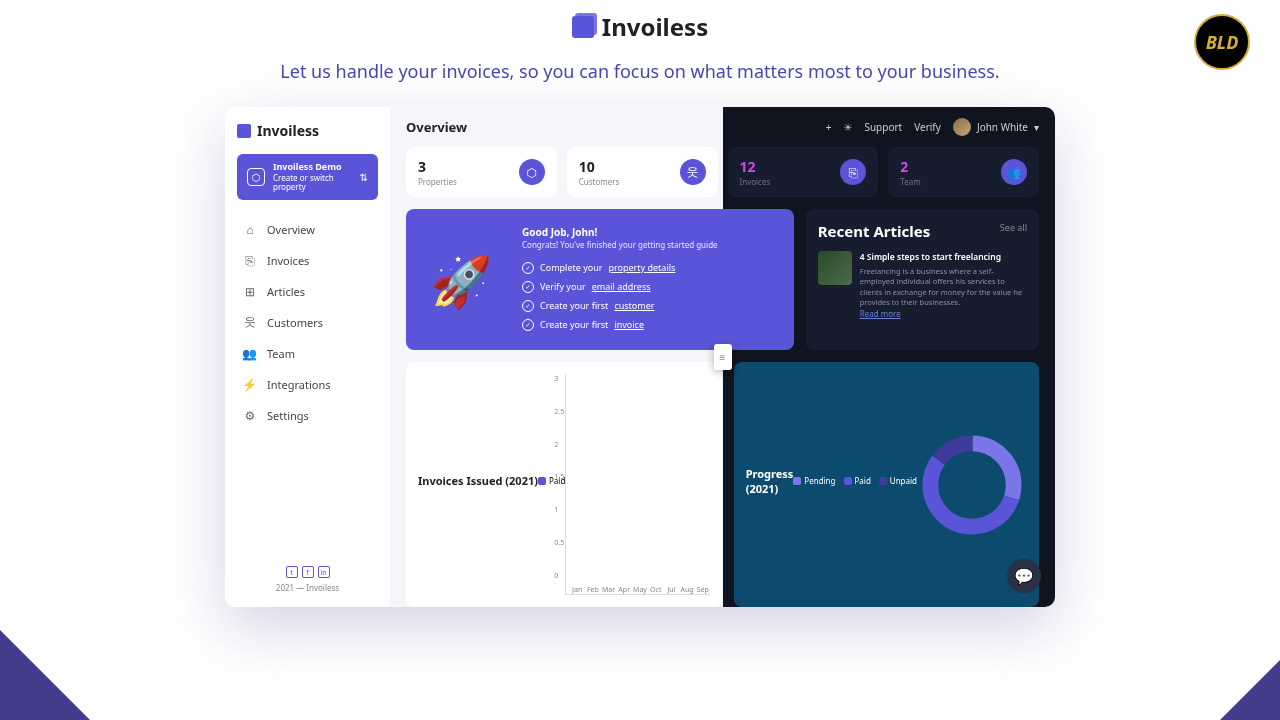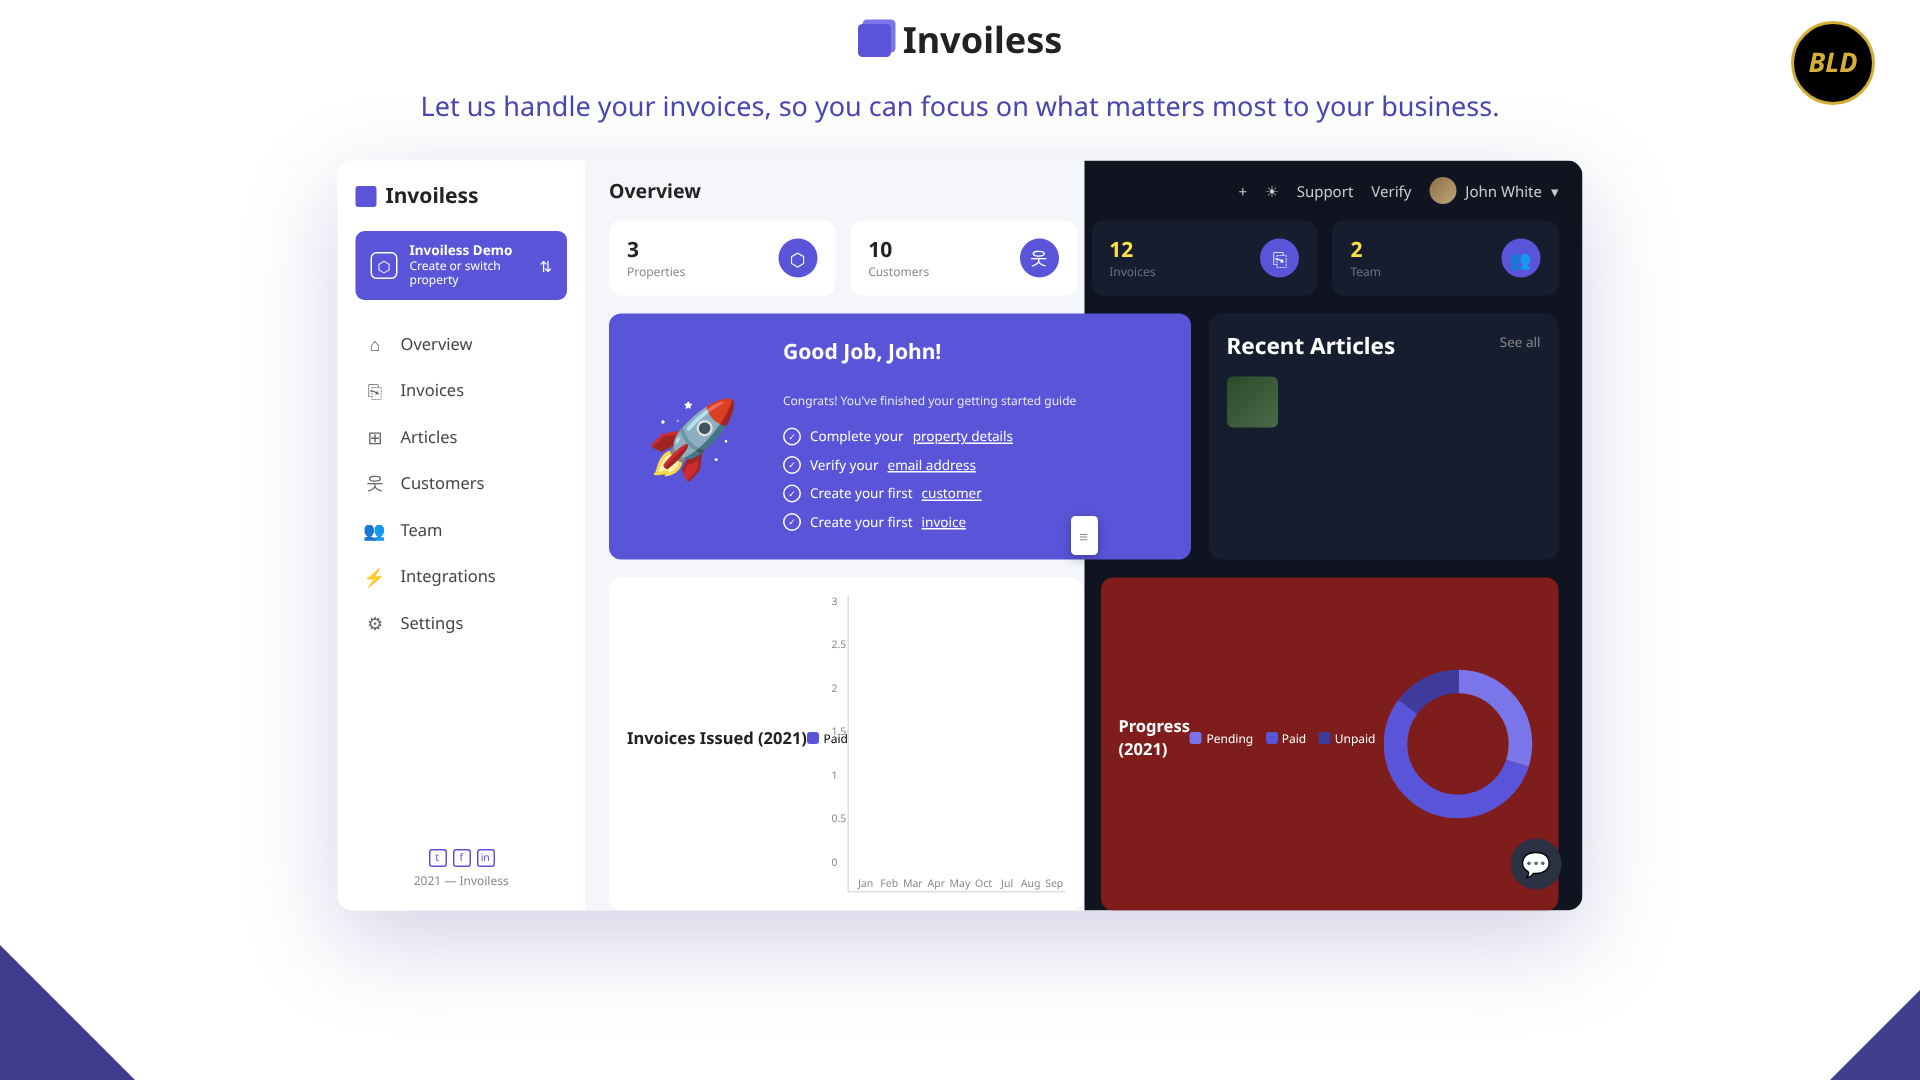--- a/index.html
+++ b/index.html
@@ -40,46 +40,46 @@
 .topbar-right .tb-link{cursor:pointer}
 .tb-user{display:flex;align-items:center;gap:6px}
 .tb-avatar{width:18px;height:18px;border-radius:50%;background:linear-gradient(135deg,#8b6f47,#c4a57b)}
 .stats{display:flex;gap:10px;padding:0 16px 12px;position:relative;z-index:2}
 .stat{flex:1;border-radius:8px;padding:10px 12px;display:flex;align-items:center;justify-content:space-between}
 .stat.light{background:#fff}
 .stat.dark{background:#161d2e}
 .stat-text{display:flex;flex-direction:column}
 .stat-num{font-size:14px;font-weight:700}
 .stat.light .stat-num{color:#222}
-.stat.dark .stat-num{color:#fde047}
+.stat.dark .stat-num{color:#d946ef}
 .stat-label{font-size:8px;color:#888}
 .stat.dark .stat-label{color:#6b7280}
 .stat-icon{width:26px;height:26px;border-radius:50%;background:#5a55d8;display:flex;align-items:center;justify-content:center;color:#fff;font-size:12px}
 .content{display:flex;gap:12px;padding:0 16px 12px;position:relative;z-index:2}
 .welcome{flex:1.7;background:#5a55d8;border-radius:8px;padding:16px;color:#fff;display:flex;gap:20px;position:relative}
 .rocket{width:80px;display:flex;align-items:center;justify-content:center;font-size:50px}
-.welcome-body h3{font-size:14px;font-weight:700;margin-bottom:18px}
+.welcome-body h3{font-size:10px;font-weight:700;margin-bottom:0}
 .welcome-body p{font-size:8px;opacity:.85;margin-bottom:8px}
 .welcome-body ul{list-style:none}
 .welcome-body li{font-size:9px;padding:3px 0;display:flex;align-items:center;gap:6px}
 .welcome-body li::before{content:"✓";width:10px;height:10px;border:1px solid #fff;border-radius:50%;display:flex;align-items:center;justify-content:center;font-size:6px}
 .welcome-body li u{text-decoration:underline}
 .articles{flex:1;background:#161d2e;border-radius:8px;padding:12px;color:#fff}
 .art-head{display:flex;justify-content:space-between;margin-bottom:10px}
 .art-head h4{font-size:15px}
 .art-head a{font-size:9px;color:#888;cursor:pointer}
 .art-item{display:flex;gap:8px;font-size:8px;line-height:1.4}
 .art-thumb{width:34px;height:34px;border-radius:4px;background:linear-gradient(135deg,#2a4a2a,#4a6a4a);flex-shrink:0}
 .art-item h5{font-size:8.5px;font-weight:600;margin-bottom:3px}
 .art-item p{color:#8a8fa0;font-size:7.5px}
 .art-item a{color:#6b7fd8;text-decoration:underline;cursor:pointer}
 .charts{display:flex;gap:12px;padding:0 16px;position:relative;z-index:2;flex:1}
 .chart-card{border-radius:8px;padding:12px;display:flex;flex-direction:row}
 .chart-card.light{flex:1.7;background:#fff}
-.chart-card.dark{flex:1;background:#7f1d1d;color:#fff}
+.chart-card.dark{flex:1;background:#0c4a6e;color:#fff}
 .chart-head{display:flex;justify-content:space-between;align-items:center;margin-bottom:8px}
 .chart-head h4{font-size:11px;font-weight:700}
 .chart-card.light h4{color:#222}
 .legend{display:flex;gap:8px;font-size:8px;align-items:center}
 .legend span{display:flex;align-items:center;gap:3px}
 .legend i{width:8px;height:8px;border-radius:2px;display:inline-block}
 .bar-chart{flex:1;display:flex;align-items:flex-end;gap:2px;border-left:1px solid #ddd;border-bottom:1px solid #ddd;padding:4px 0 0 4px;position:relative;min-height:120px}
 .bar-col{flex:1;display:flex;flex-direction:column;align-items:center;gap:2px}
 .bar{width:70%;background:#5a55d8;border-radius:2px 2px 0 0}
 .bar-label{font-size:7px;color:#888}
@@ -223,20 +223,25 @@
             </ul>
         </div>
       </div>
       <div class="articles">
         <div class="art-head">
           <h4>Recent Articles</h4>
           <a>See all</a>
         </div>
         <div class="art-item">
           <div class="art-thumb"></div>
+          <div>
+            <h5>4 Simple steps to start freelancing</h5>
+            <p>Freelancing is a business where a self-employed individual offers his services to clients in exchange for money for the value he provides to their businesses.</p>
+            <a>Read more</a>
+          </div>
         </div>
       </div>
     </div>
 
     <div class="charts">
       <div class="chart-card light">
         <div class="chart-head">
           <h4>Invoices Issued (2021)</h4>
           <div class="legend">
               <span>

